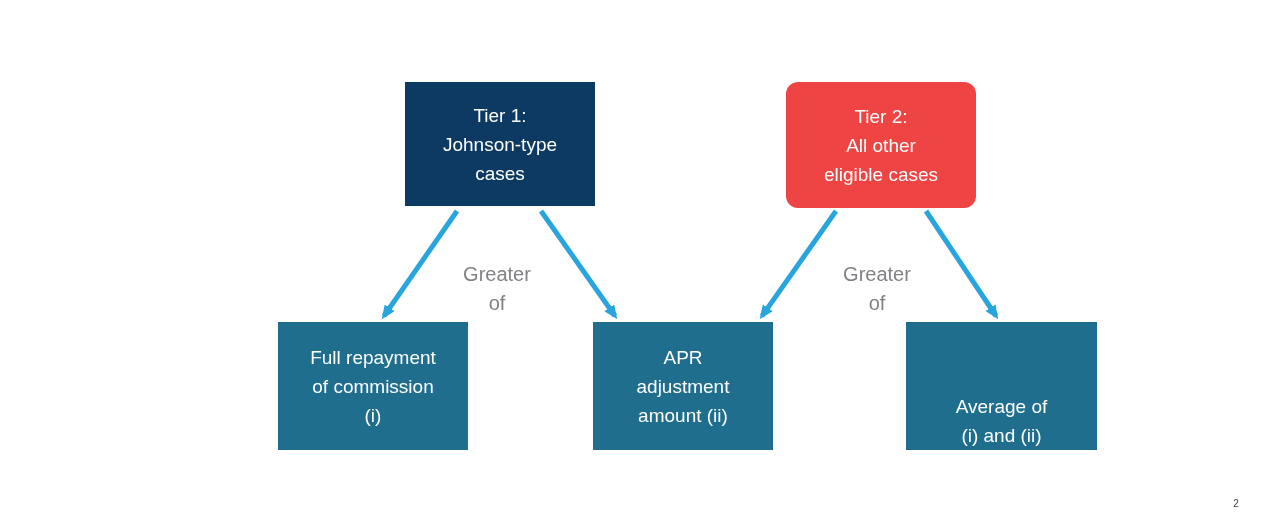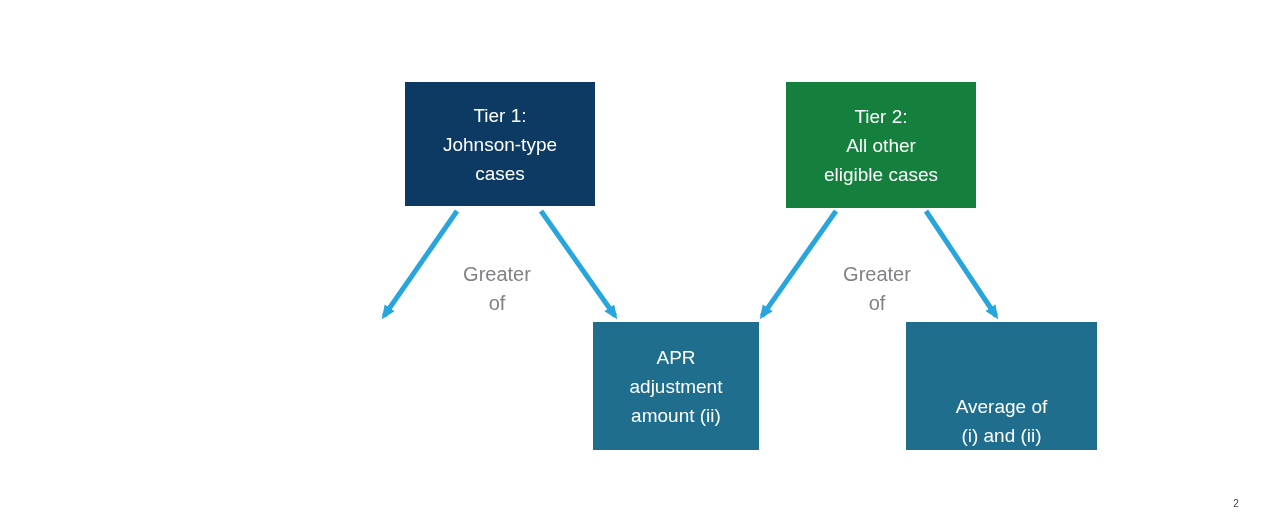--- a/index.html
+++ b/index.html
@@ -35,21 +35,21 @@
   }
   .box .box-label {
     white-space: pre-line;
   }
   .tier-box { background: #0d3a63; }
   .outcome-box { background: #1f6e8e; }
 
   .tier1-box   { left: 405px; top: 82px;  width: 190px; height: 124px; }
   .tier2-box   { left: 786px; top: 82px;  width: 190px; height: 126px; }
   .full-repayment-box { left: 278px; top: 322px; width: 190px; height: 128px; }
-  .apr-box            { left: 593px; top: 322px; width: 166px; height: 128px; }
+  .apr-box            { left: 593px; top: 322px; width: 180px; height: 128px; }
   .average-box        { left: 906px; top: 322px; width: 191px; height: 128px; align-items: flex-end; }
 
   .greater-label {
     position: absolute;
     width: 120px;
     top: 260px;
     text-align: center;
     color: #808285;
     font-size: 20px;
     line-height: 29px;
@@ -85,32 +85,37 @@
     <line x1="836" y1="211" x2="762" y2="316" stroke-width="5" marker-end="url(#arrowhead)" stroke="#29a5de"></line>
     <line x1="926" y1="211" x2="996" y2="316" stroke-width="5" marker-end="url(#arrowhead)" stroke="#29a5de"></line>
   </svg>
 
   <div class="box tier-box tier1-box" style="background-color: rgb(13, 58, 99);">
     <span class="box-label" style="color: rgb(255, 255, 255);">Tier 1:
 Johnson-type
 cases</span>
   </div>
 
-  <div class="box tier-box tier2-box" style="background-color: #15803d;">
+  <div class="box tier-box tier2-box" style="background-color: #ef4444; border-radius: 12px;">
     <span class="box-label" style="color: rgb(255, 255, 255);">Tier 2:
 All other
 eligible cases</span>
   </div>
 
   <div class="greater-label greater-left" style="color: rgb(128, 130, 133);">Greater
 of</div>
 
   <div class="greater-label greater-right" style="color: rgb(128, 130, 133);">Greater
 of</div>
 
+  <div class="box outcome-box full-repayment-box" style="background-color: rgb(31, 110, 142);">
+    <span class="box-label" style="color: rgb(255, 255, 255);">Full repayment
+of commission
+(i)</span>
+  </div>
 
   <div class="box outcome-box apr-box" style="background-color: rgb(31, 110, 142);">
     <span class="box-label" style="color: rgb(255, 255, 255);">APR
 adjustment
 amount (ii)</span>
   </div>
 
   <div class="box outcome-box average-box" style="background-color: rgb(31, 110, 142);">
     <span class="box-label" style="color: rgb(255, 255, 255);">Average of
 (i) and (ii)</span>

